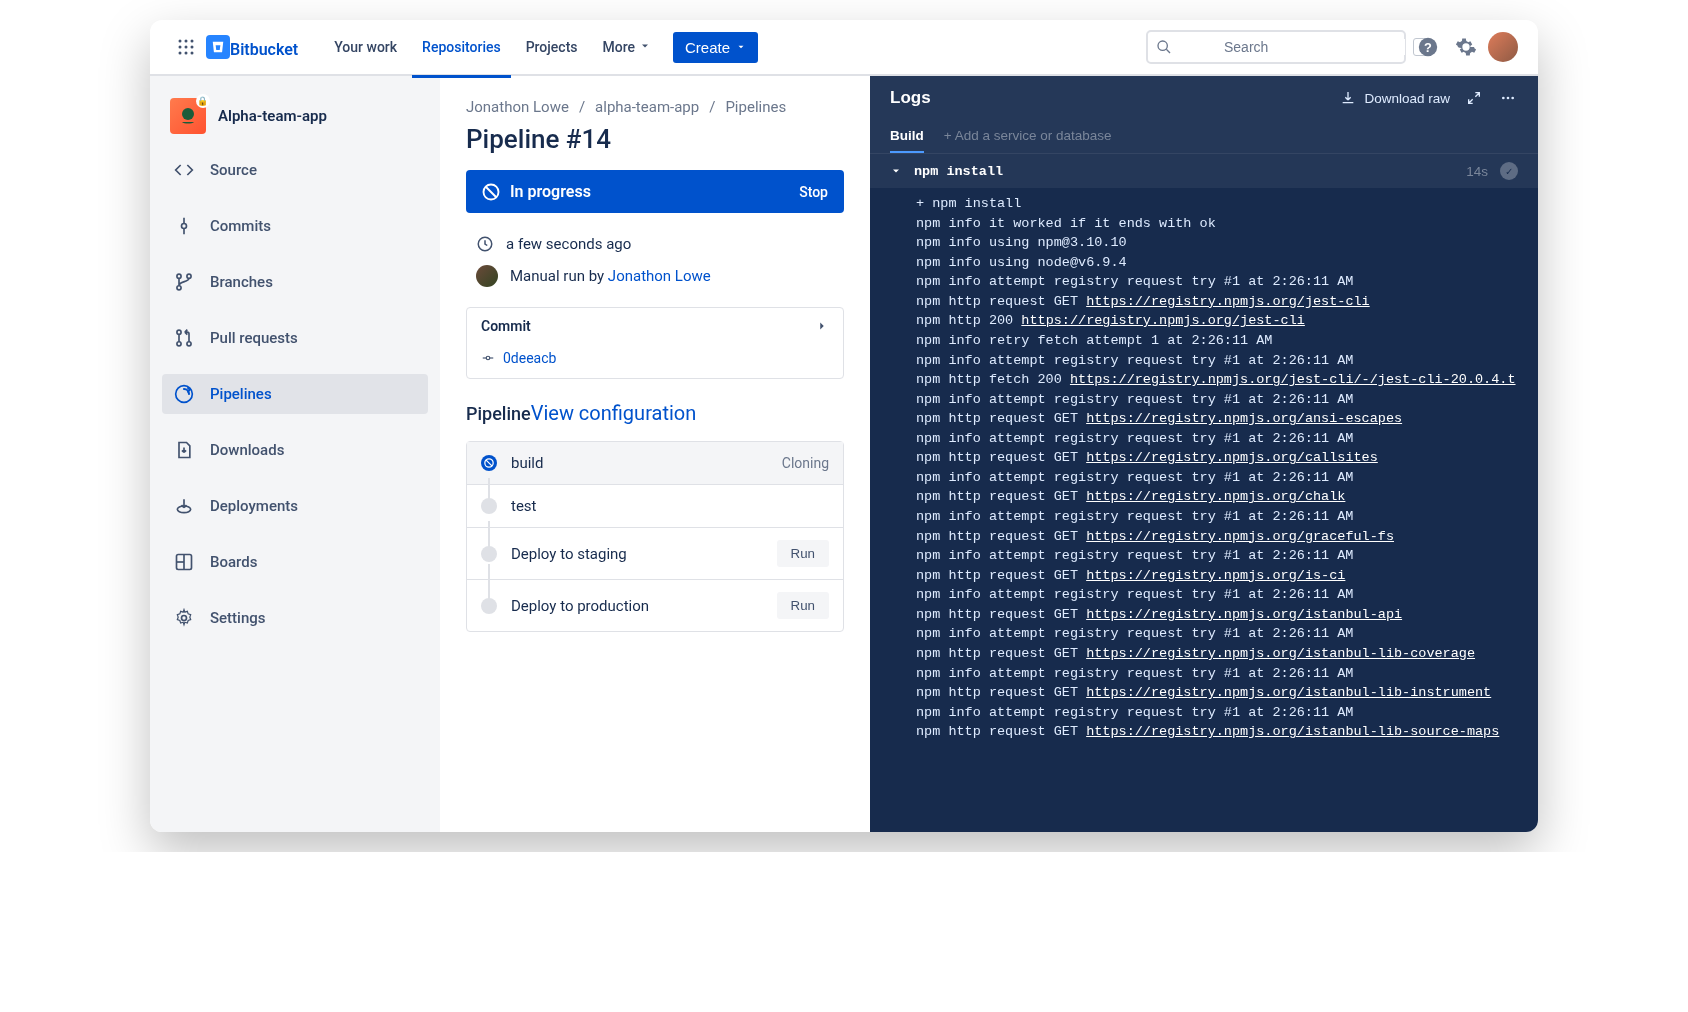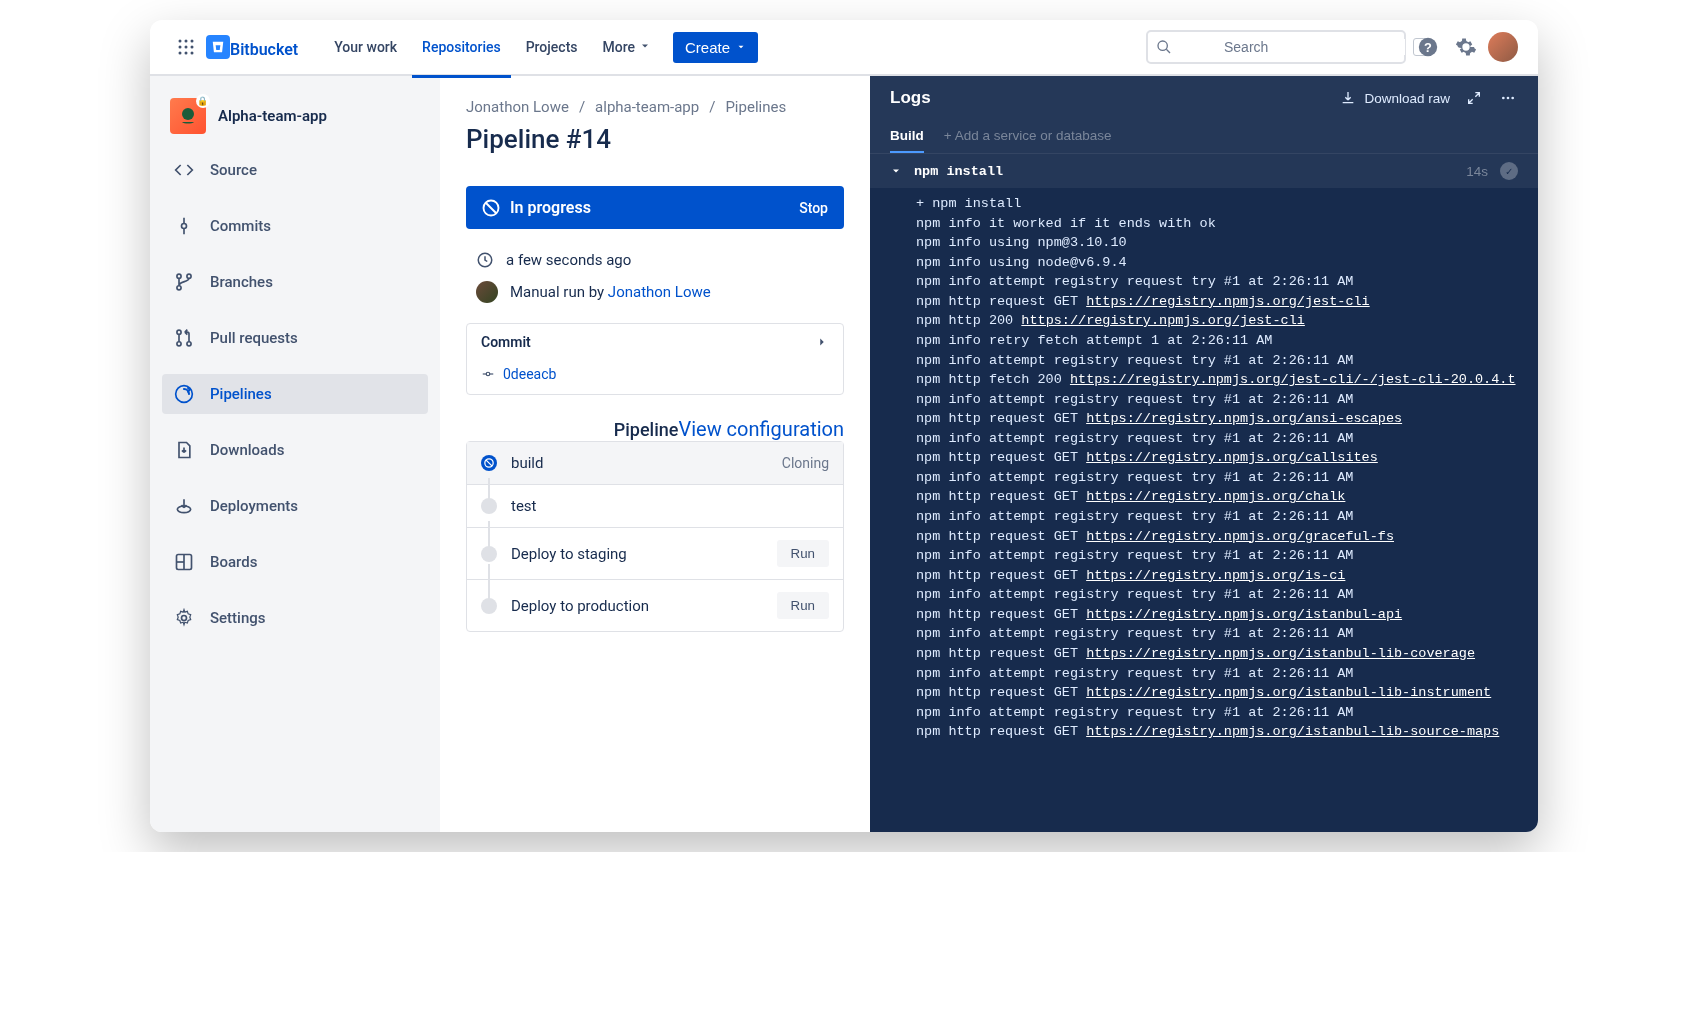--- a/index.html
+++ b/index.html
@@ -35,31 +35,31 @@
 .repo-name { font-weight: 600; font-size: 15px; }
 .side-items { display: flex; flex-direction: column; gap: 16px; }
 .side-item { display: flex; align-items: center; gap: 16px; padding: 10px 12px; border-radius: 4px; cursor: pointer; color: #42526E; font-weight: 500; font-size: 15px; }
 .side-item.active { background: rgba(9,30,66,0.08); color: #0052CC; }
 .side-item .si-icon { width: 20px; height: 20px; display:flex; align-items:center; justify-content:center; }
 
 
 .main { width: 430px; padding: 22px 26px; overflow: hidden; }
 .breadcrumb { color: #6B778C; font-size: 15px; display:flex; gap: 10px; align-items:center; margin-bottom: 8px; }
 .breadcrumb span { cursor: pointer; }
-.title { font-size: 26px; font-weight: 500; margin-bottom: 32px; }
+.title { font-size: 26px; font-weight: 500; margin-bottom: 16px; }
 .status-bar { background: #0052CC; color: #fff; border-radius: 4px; padding: 12px 16px; display: flex; align-items: center; gap: 10px; margin-bottom: 16px; }
 .status-bar .label { font-weight: 600; font-size: 16px; flex:1; }
 .status-bar .stop { font-weight: 500; cursor: pointer; }
 .meta-row { display: flex; align-items: center; gap: 12px; padding: 6px 10px; color: #172B4D; font-size: 15px; }
 .meta-row .link { color: #0052CC; }
 .meta-row .mini-avatar { width: 22px; height: 22px; border-radius: 50%; background: linear-gradient(135deg,#6b4a3a,#342); }
 .commit-box { margin-top: 14px; border: 1px solid #DFE1E6; border-radius: 4px; }
 .commit-head { display:flex; align-items:center; justify-content:space-between; padding: 10px 14px; font-weight: 600; cursor:pointer; }
 .commit-body { padding: 6px 14px 12px; display:flex; align-items:center; gap:8px; color:#0052CC; }
-.section-head { display:flex; align-items:center; justify-content:flex-end; margin-top: 22px; margin-bottom: 0; }
+.section-head { display:flex; align-items:center; justify-content:flex-start; margin-top: 22px; margin-bottom: 16px; }
 .section-head h3 { font-size: 18px; font-weight: 500; }
 .section-head a { color:#0052CC; font-size:20px; cursor:pointer; }
 .steps { border: 1px solid #DFE1E6; border-radius: 4px; }
 .step { display:flex; align-items:center; gap: 14px; padding: 12px 14px; position:relative; border-top:1px solid #DFE1E6; }
 .step:first-child { border-top:none; background:#F4F5F7; }
 .step-dot { width:16px; height:16px; border-radius:50%; background:#DFE1E6; flex-shrink:0; z-index:1; }
 .step-dot.progress { background:#0052CC; display:flex; align-items:center; justify-content:center; color:#fff; }
 .step-line { position:absolute; left:21px; top:36px; bottom:-20px; width:2px; background:#DFE1E6; }
 .step:last-child .step-line { display:none; }
 .step-label { flex:1; font-size:15px; }

